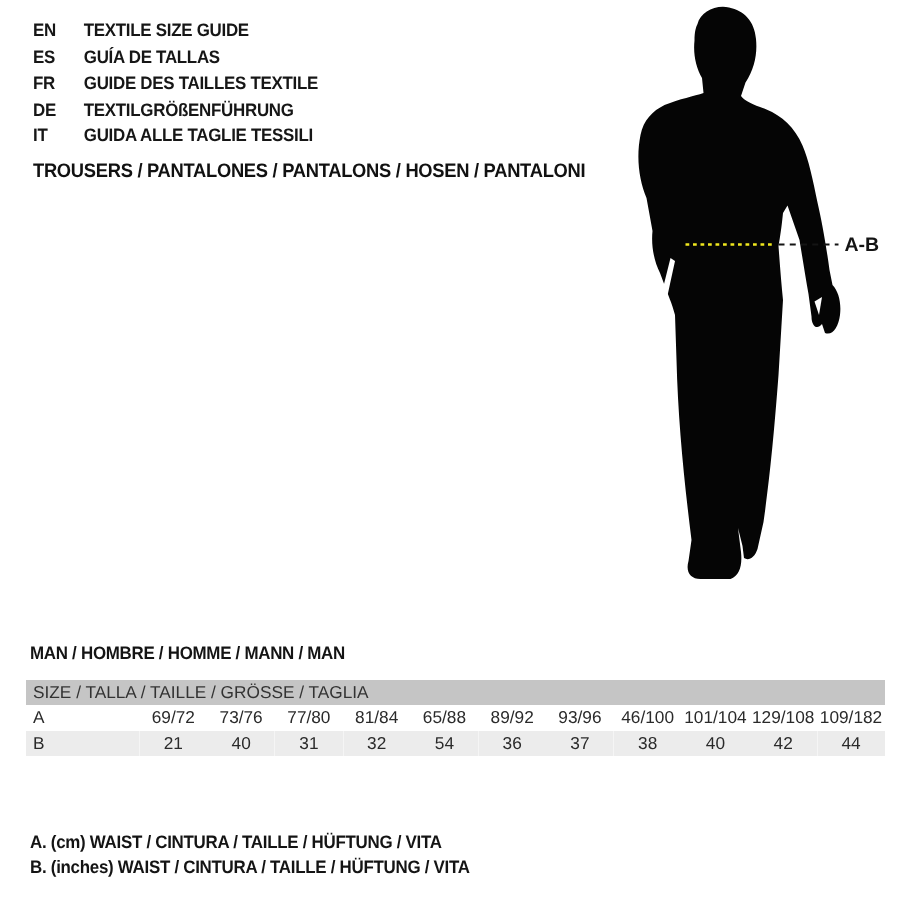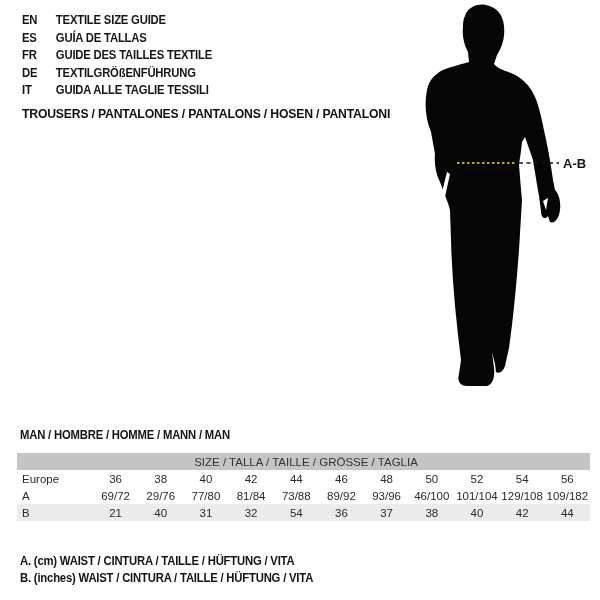--- a/index.html
+++ b/index.html
@@ -83,21 +83,21 @@
   }
   .size-table td, .size-table th {
     padding: 0;
     height: 17px;
     text-align: center;
     font-weight: normal;
     overflow: hidden;
     white-space: nowrap;
   }
   .size-table .header-bar {
-    text-align: center;
+    text-align: left;
     padding-left: 5px;
     color: #333;
   }
   .size-table .row-label {
     text-align: left;
     padding-left: 5px;
   }
   
   .notes {
     position: absolute;
@@ -203,40 +203,26 @@
       <col style="width:76px">
       <col span="11">
     </colgroup>
     <thead>
       <tr>
         <th class="header-bar" colspan="12" style="background: rgb(197, 197, 197);">SIZE / TALLA / TAILLE / GRÖSSE / TAGLIA</th>
       </tr>
     </thead>
     <tbody>
         <tr>
-          <td class="row-label">Europe</td>
-          <td>36</td>
-          <td>38</td>
-          <td>40</td>
-          <td>42</td>
-          <td>44</td>
-          <td>46</td>
-          <td>48</td>
-          <td>50</td>
-          <td>52</td>
-          <td>54</td>
-          <td>56</td>
-        </tr>
-        <tr>
           <td class="row-label">A</td>
           <td>69/72</td>
-          <td>29/76</td>
+          <td>73/76</td>
           <td>77/80</td>
           <td>81/84</td>
-          <td>73/88</td>
+          <td>65/88</td>
           <td>89/92</td>
           <td>93/96</td>
           <td>46/100</td>
           <td>101/104</td>
           <td>129/108</td>
           <td>109/182</td>
         </tr>
         <tr style="background: rgb(236, 236, 236);">
           <td class="row-label">B</td>
           <td>21</td>

